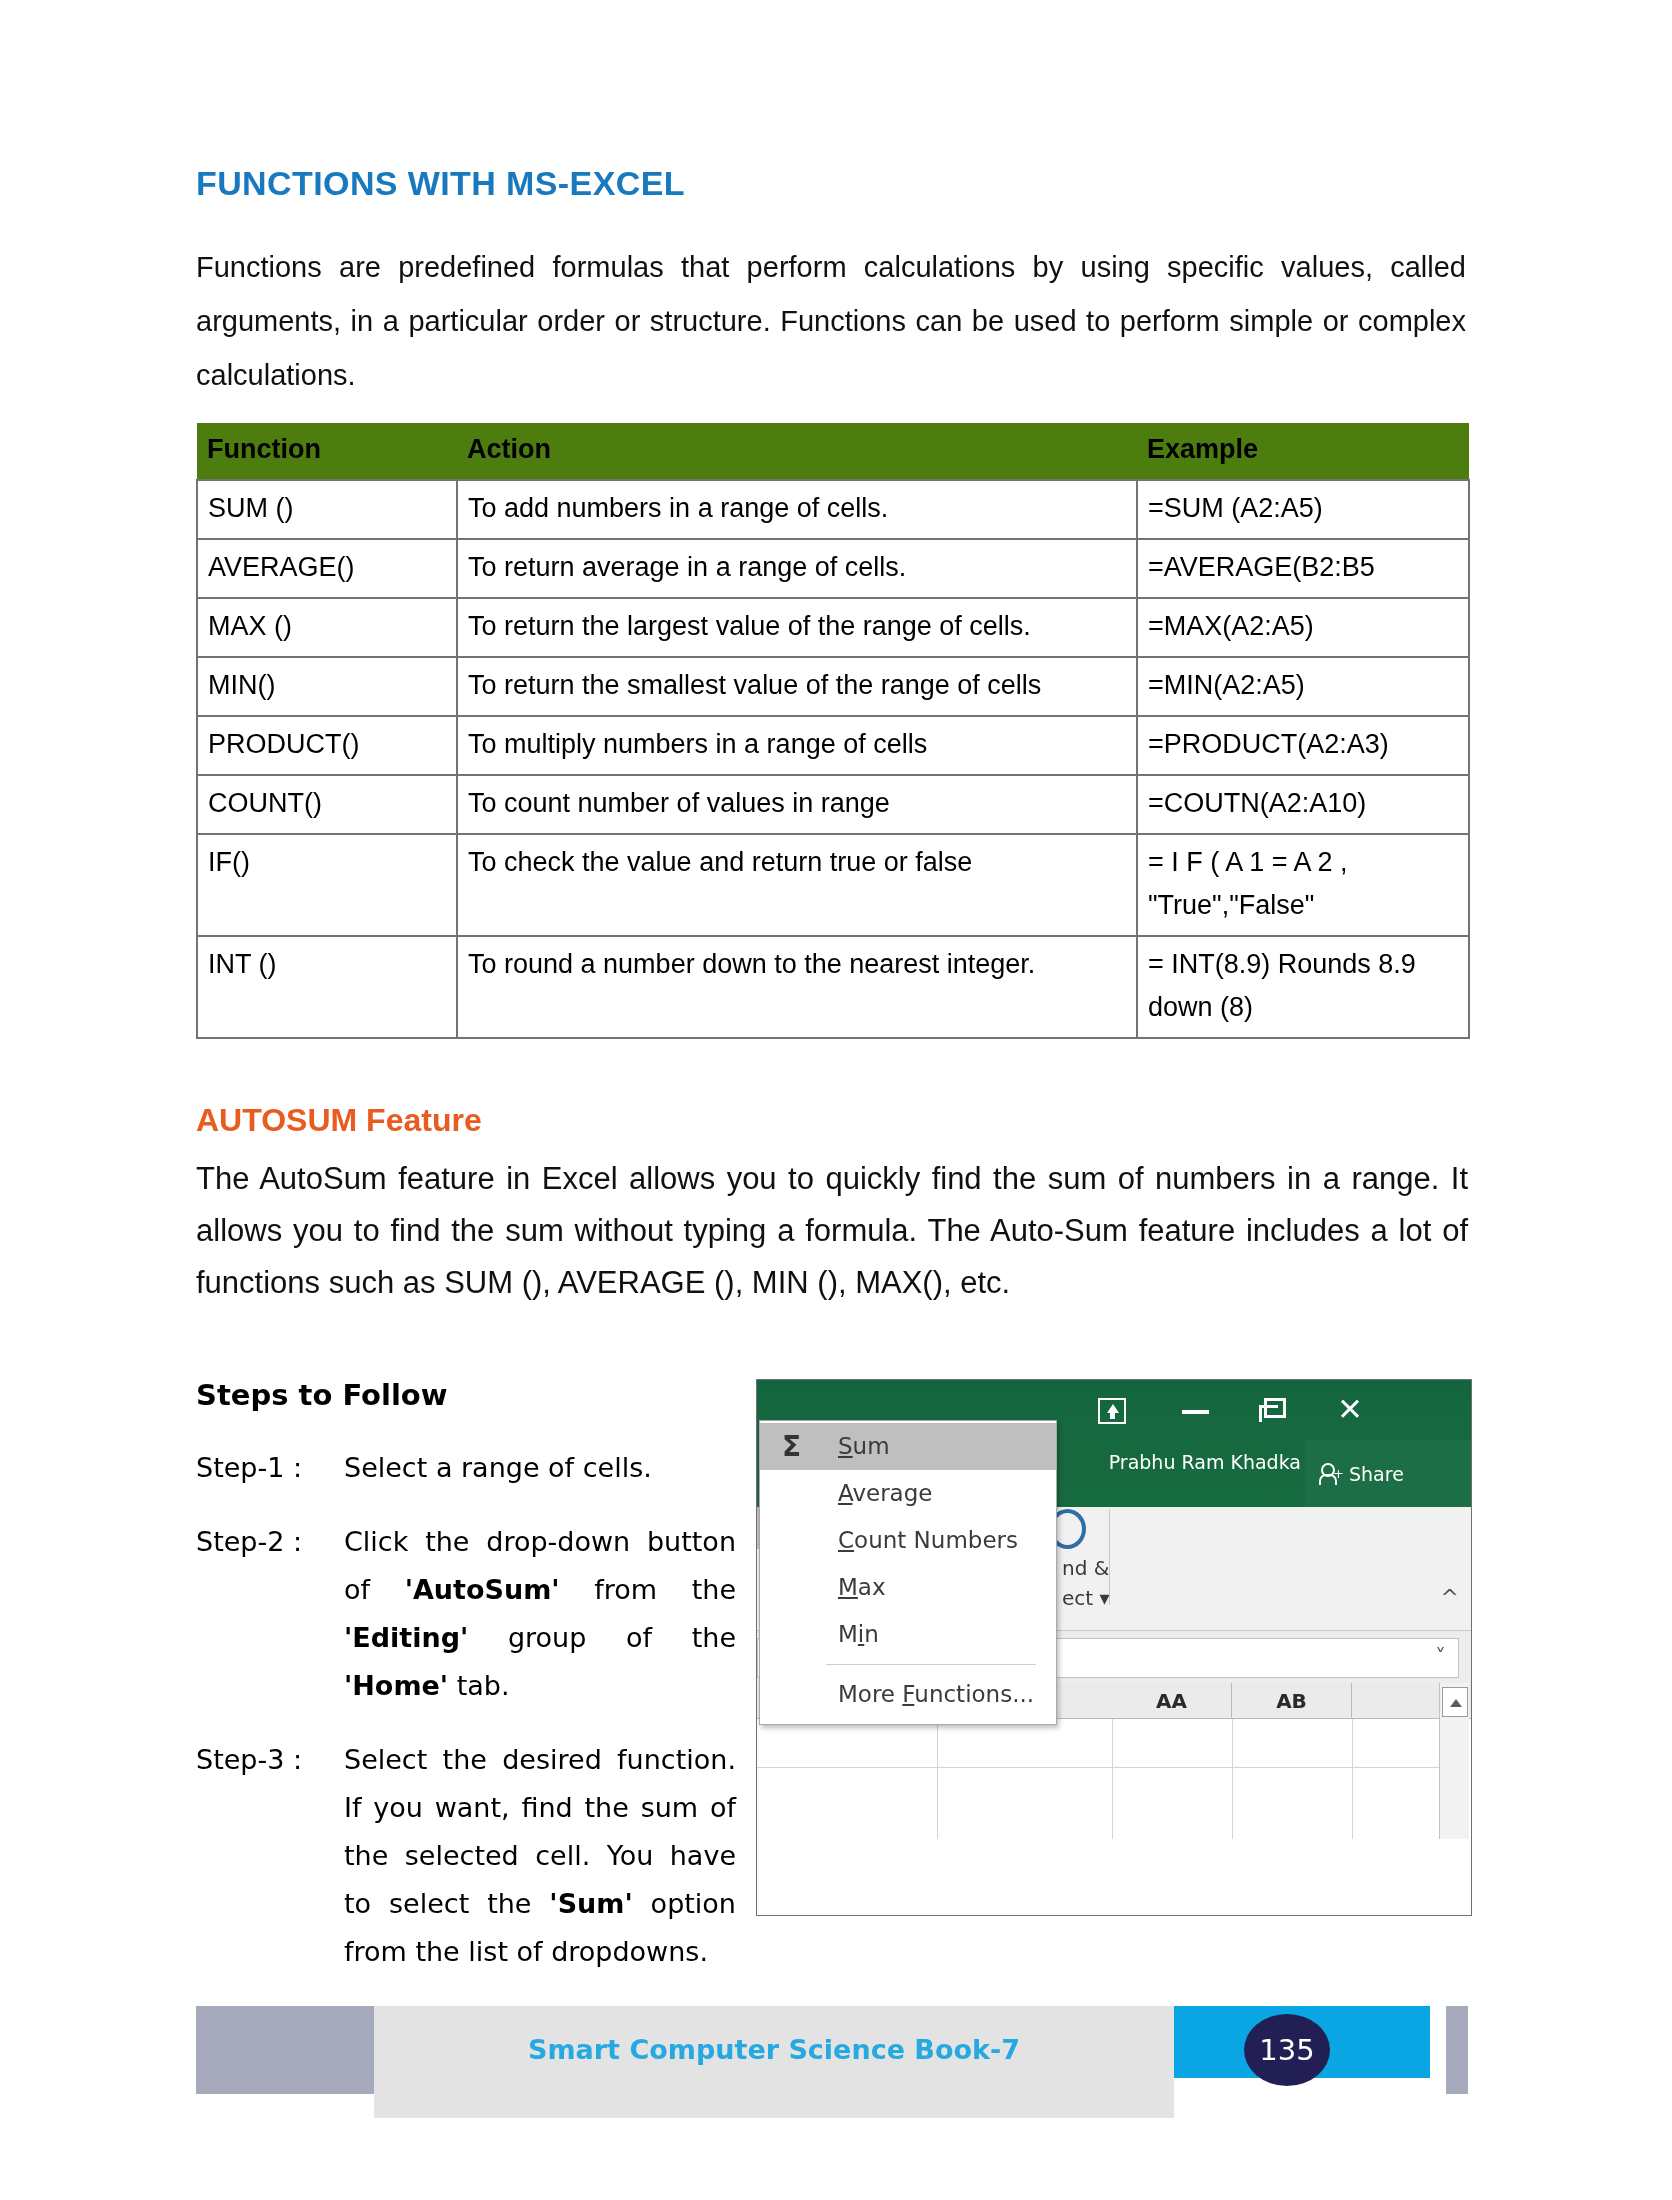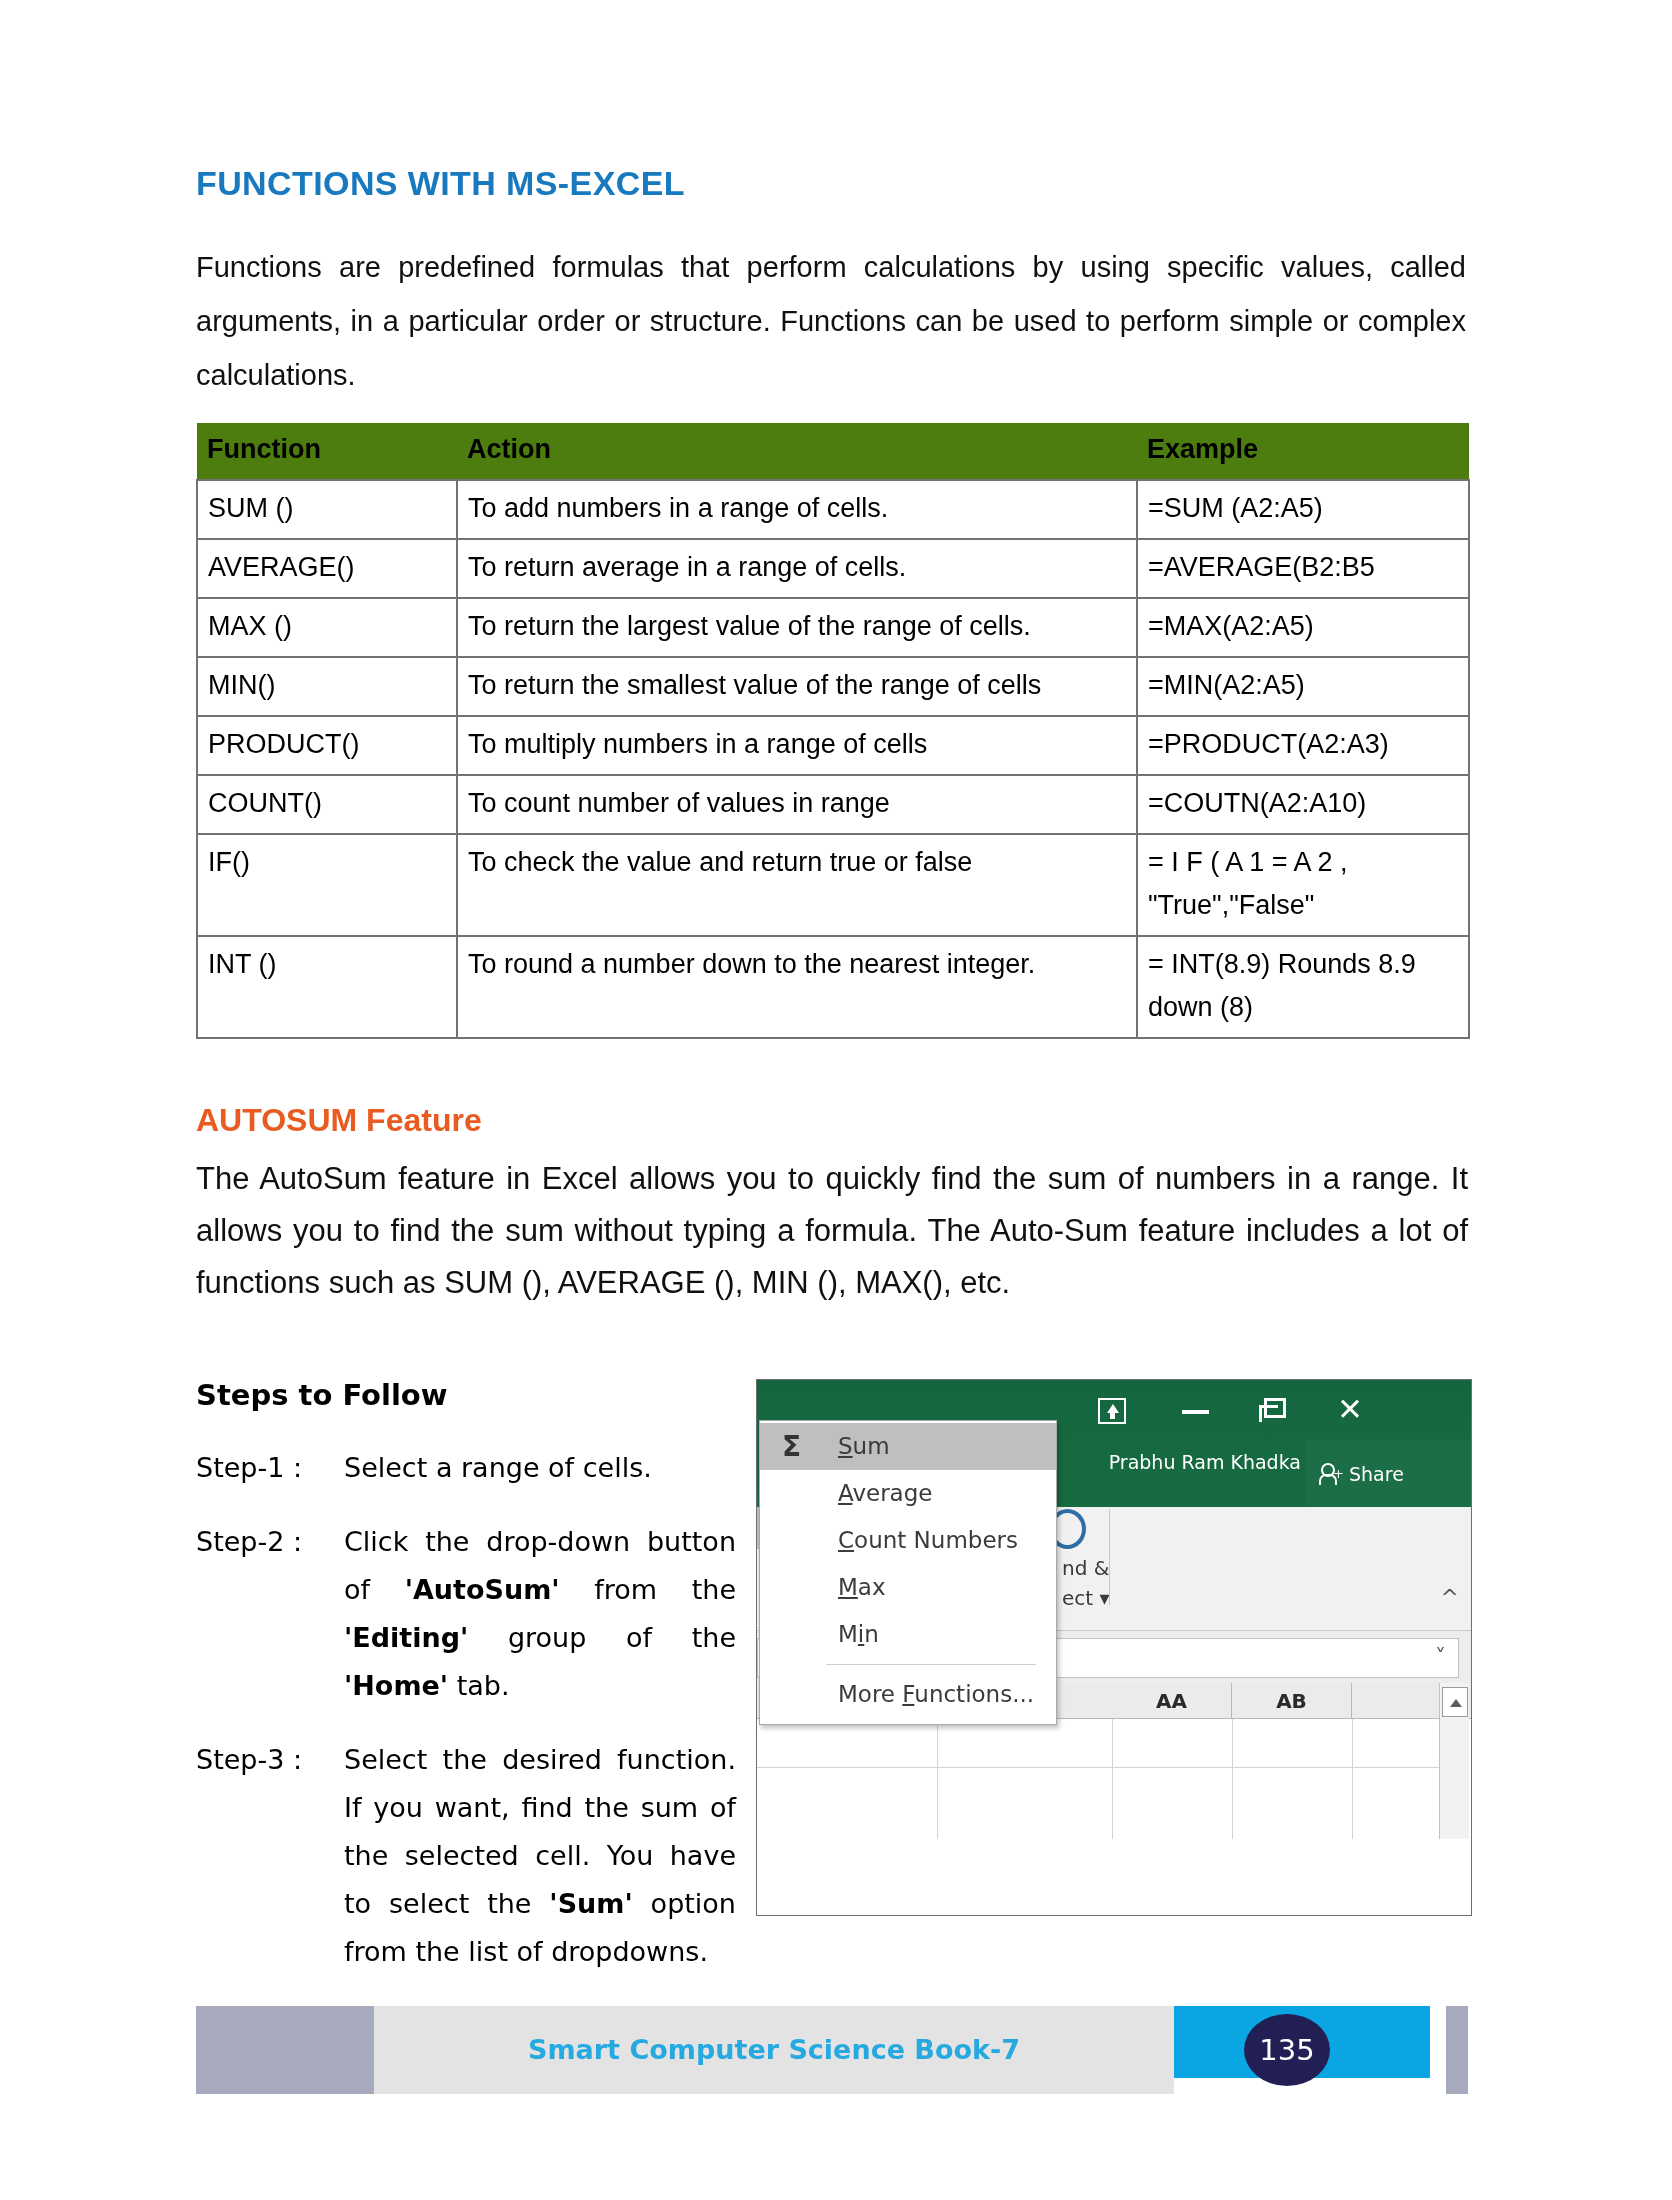--- a/index.html
+++ b/index.html
@@ -218,21 +218,21 @@
   .shot .mi.sel { background:#bfbfbf; }
   .shot .mi .msig {
     position:absolute; left:22px; top:0; font-size:28px; font-weight:bold; color:#333;
   }
   .shot .mi u { text-decoration:underline; }
   .shot .msep { height:1px; background:#cfcfcf; margin:6px 20px 6px 66px; }
 
   
   .footer { position:absolute; left:0; top:2006px; width:1672px; height:88px; }
   .f-left { position:absolute; left:196px; top:0; width:178px; height:88px; background:#a7a9bc; }
-  .f-mid  { position:absolute; left:374px; top:0; width:800px; height:88px; background:#e3e3e3; }
+  .f-mid  { position:absolute; left:374px; top:0; width:800px; height:112px; background:#e3e3e3; }
   .f-mid span {
     display:block; text-align:center; line-height:88px;
     color:#25a9e0; font-size:27px; font-weight:bold;
     font-family:"DejaVu Sans", sans-serif;
   }
   .f-num { position:absolute; left:1174px; top:0; width:256px; height:72px; background:#0aa6e4; }
   .f-badge {
     position:absolute; left:70px; top:8px; width:86px; height:72px;
     background:#221f55; border-radius:50%;
     color:#ffffff; font-size:29px; text-align:center; line-height:72px;

